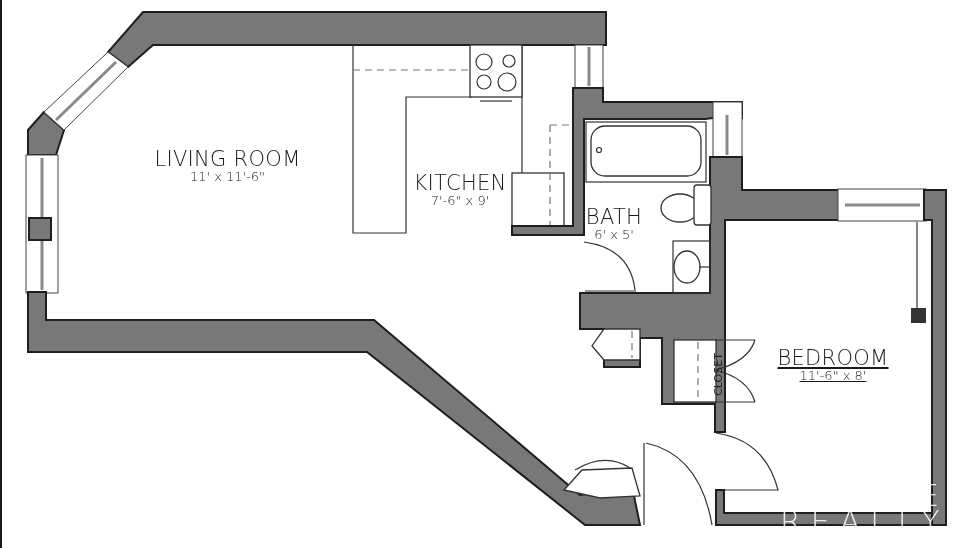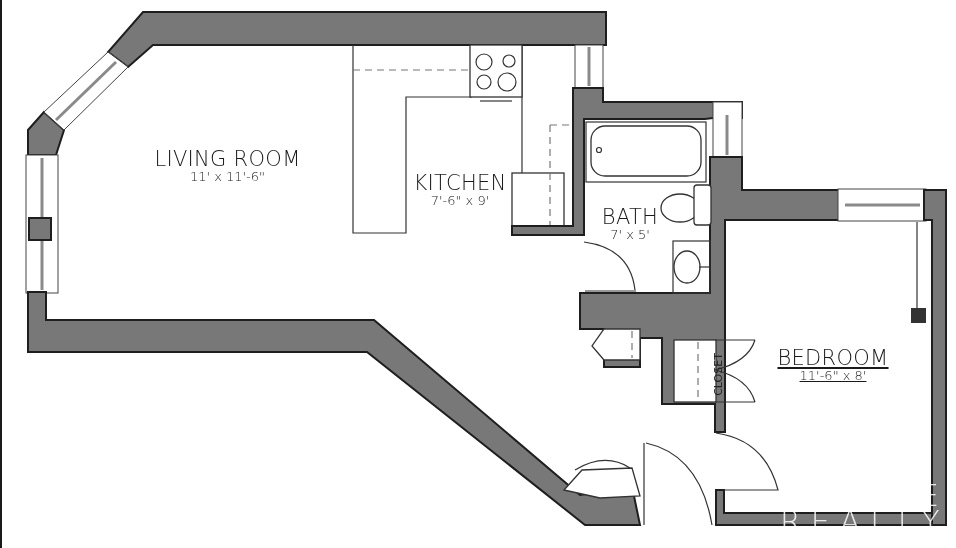--- a/index.html
+++ b/index.html
@@ -102,23 +102,23 @@
 </svg>
 
 <div class="label" style="left:150px;top:148px;width:155px;">
   <div class="room-name">LIVING ROOM</div>
   <div class="room-dim">11' x 11'-6"</div>
 </div>
 <div class="label" style="left:410px;top:148px;width:100px;margin-top:24px;">
   <div class="room-name">KITCHEN</div>
   <div class="room-dim">7'-6" x 9'</div>
 </div>
-<div class="label" style="left:596px;top:206px;width:68px;">
+<div class="label" style="left:580px;top:206px;width:68px;">
   <div class="room-name">BATH</div>
-  <div class="room-dim">7' x 5'</div>
+  <div class="room-dim">6' x 5'</div>
 </div>
 <div class="label" style="left:772px;top:347px;width:122px;text-decoration:underline;">
   <div class="room-name">BEDROOM</div>
   <div class="room-dim">11'-6" x 8'</div>
 </div>
 <div class="closet">CLOSET</div>
 
 <div class="watermark" style="left:920px;top:478px;">E</div>
 <div class="watermark" style="left:780px;top:504px;">REALTY</div>
 

